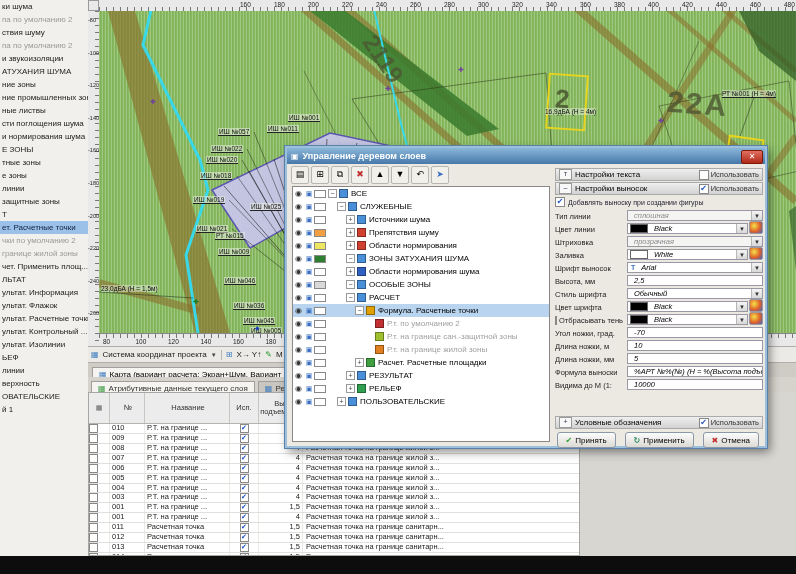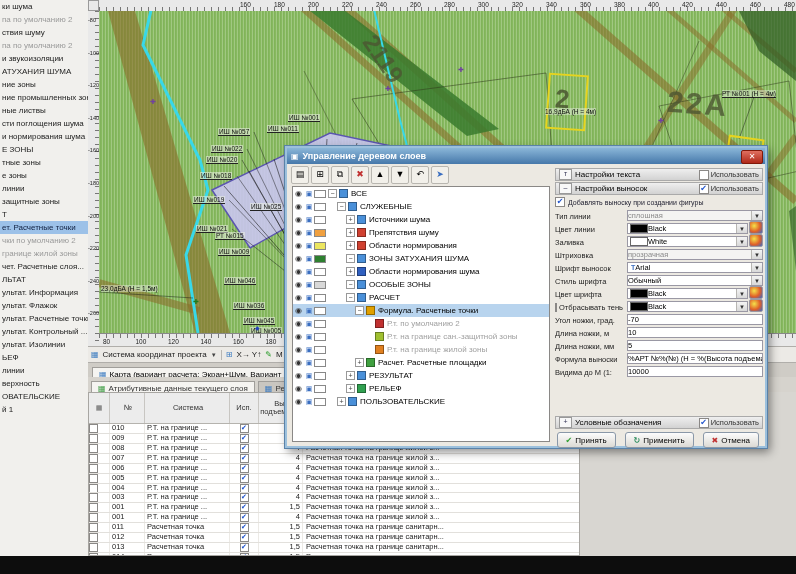--- a/index.html
+++ b/index.html
@@ -86,21 +86,21 @@
     font-size:8px;gap:3px;padding:0 3px;box-sizing:border-box;margin-bottom:1px;}
   .sec-pre{width:11px;height:9px;border:1px solid #999;background:#f8f8f8;font-size:7px;line-height:8px;text-align:center;color:#335;}
   .sec-title{flex:1;white-space:nowrap;overflow:hidden;}
   .use{display:flex;align-items:center;gap:2px;font-size:7.5px;color:#333;}
   .chkbox{width:8px;height:8px;border:1px solid #8a8886;background:#fff;font-size:8px;line-height:7px;color:#2255cc;text-align:center;}
   .chk-row{display:flex;align-items:center;gap:3px;font-size:7.5px;height:12px;color:#223;}
   .f-row{display:flex;align-items:flex-end;height:13px;}
   .f-label{width:72px;font-size:7.5px;color:#222;white-space:nowrap;overflow:hidden;flex:none;}
   .f-ctl{flex:1;height:11px;border:1px solid #9a98a4;background:#fff;display:flex;align-items:center;font-size:7.5px;overflow:hidden;position:relative;box-sizing:border-box;}
   .f-ctl.muted{color:#8a8a8a;justify-content:center;background:#f4f4f2;}
-  .f-val{padding-left:0;white-space:nowrap;overflow:hidden;flex:1;}
+  .f-val{padding-left:6px;white-space:nowrap;overflow:hidden;flex:1;font-style:italic;}
   .f-arrow{width:10px;height:100%;border-left:1px solid #b8b6b2;background:linear-gradient(#f4f4f4,#d8d8d8);
     font-size:6px;text-align:center;line-height:10px;color:#333;flex:none;}
   .cswatch{width:16px;height:7px;border:1px solid #666;margin-left:2px;flex:none;}
   .wheel{width:12px;height:11px;border:1px solid #9a98a4;margin-left:1px;flex:none;border-radius:2px;
     background:radial-gradient(circle at 35% 35%,#f4e24a,#e06028 55%,#3868c8);}
   
   #dlg-legend{position:absolute;left:268px;top:268px;width:208px;}
   #dlg-buttons{position:absolute;left:0;right:6px;top:284px;height:15px;display:flex;justify-content:flex-end;gap:9px;}
   .dlg-btn{height:14px;border:1px solid #8a98a8;border-radius:3px;background:linear-gradient(#fcfcfc,#dcdad4);
     font-size:8px;display:flex;align-items:center;gap:3px;padding:0 8px;}
@@ -125,21 +125,21 @@
       <div class="sb-item">и нормирования шума</div>
       <div class="sb-item">Е ЗОНЫ</div>
       <div class="sb-item">тные зоны</div>
       <div class="sb-item">е зоны</div>
       <div class="sb-item">линии</div>
       <div class="sb-item">защитные зоны</div>
       <div class="sb-item">Т</div>
       <div class="sb-item sel">ет. Расчетные точки</div>
       <div class="sb-item gray">чки по умолчанию 2</div>
       <div class="sb-item gray">границе жилой зоны</div>
-      <div class="sb-item">чет. Расчетные слоя...</div>
+      <div class="sb-item">чет. Применить площ...</div>
       <div class="sb-item">ЛЬТАТ</div>
       <div class="sb-item">ультат. Информация</div>
       <div class="sb-item">ультат. Флажок</div>
       <div class="sb-item">ультат. Расчетные точки</div>
       <div class="sb-item">ультат. Контрольный ...</div>
       <div class="sb-item">ультат. Изолинии</div>
       <div class="sb-item">ЬЕФ</div>
       <div class="sb-item">линии</div>
       <div class="sb-item">верхность</div>
       <div class="sb-item">ОВАТЕЛЬСКИЕ</div>
@@ -301,21 +301,21 @@
         <span>Атрибутивные данные текущего слоя</span>
       </span><span class="ptab">
         <span class="tab-ico" style="color: rgb(58, 122, 192);">▦</span>
         <span>Результаты ра...</span>
       </span></div>
 
   <div id="tablewrap">
     <div id="thead">
         <div class="th c0" style="font-size: 7px; color: rgb(102, 102, 102);">▦</div>
         <div class="th c1">№</div>
-        <div class="th c2">Система</div>
+        <div class="th c2">Название</div>
         <div class="th c3">Исп.</div>
         <div class="th c4">Высота подъема, м</div>
         <div class="th c5" style="flex: 1 1 0%;"></div>
       </div>
     <div id="tbody">
         <div class="trow">
           <div class="td c0"><span class="cb"></span></div>
           <div class="td c1">010</div>
           <div class="td c2">Р.Т. на границе ...</div>
           <div class="td c3"><span class="cb">✔</span></div>
@@ -632,41 +632,47 @@
         <div class="f-row">
           <div class="f-label">Цвет линии</div>
           <div class="f-ctl">
             <span class="cswatch" style="background: rgb(0, 0, 0);"></span>
             <span class="f-val">Black</span>
             <span class="f-arrow">▼</span>
           </div>
           <span class="wheel"></span>
         </div>
         <div class="f-row">
-          <div class="f-label">Заливка</div>
-          <div class="f-ctl">
-            <span class="cswatch" style="background: rgb(255, 255, 255);"></span>
-            <span class="f-val">White</span>
-            <span class="f-arrow">▼</span>
-          </div>
-          <span class="wheel"></span>
-        </div>
-        <div class="f-row">
           <div class="f-label">Штриховка</div>
           <div class="f-ctl muted">
             <span class="f-val">прозрачная</span>
             <span class="f-arrow">▼</span>
           </div>
         </div>
         <div class="f-row">
+          <div class="f-label">Заливка</div>
+          <div class="f-ctl">
+            <span class="cswatch" style="background: rgb(255, 255, 255);"></span>
+            <span class="f-val">White</span>
+            <span class="f-arrow">▼</span>
+          </div>
+          <span class="wheel"></span>
+        </div>
+        <div class="f-row">
           <div class="f-label">Шрифт выносок</div>
           <div class="f-ctl">
             <span style="color: rgb(58, 110, 192); font-weight: bold; margin-left: 3px; font-size: 7px;">Т</span>
             <span class="f-val">Arial</span>
             <span class="f-arrow">▼</span>
+          </div>
+        </div>
+        <div class="f-row">
+          <div class="f-label">Высота, мм</div>
+          <div class="f-ctl">
+            <span class="f-val">2,5</span>
           </div>
         </div>
         <div class="f-row">
           <div class="f-label">Стиль шрифта</div>
           <div class="f-ctl">
             <span class="f-val">Обычный</span>
             <span class="f-arrow">▼</span>
           </div>
         </div>
         <div class="f-row">

